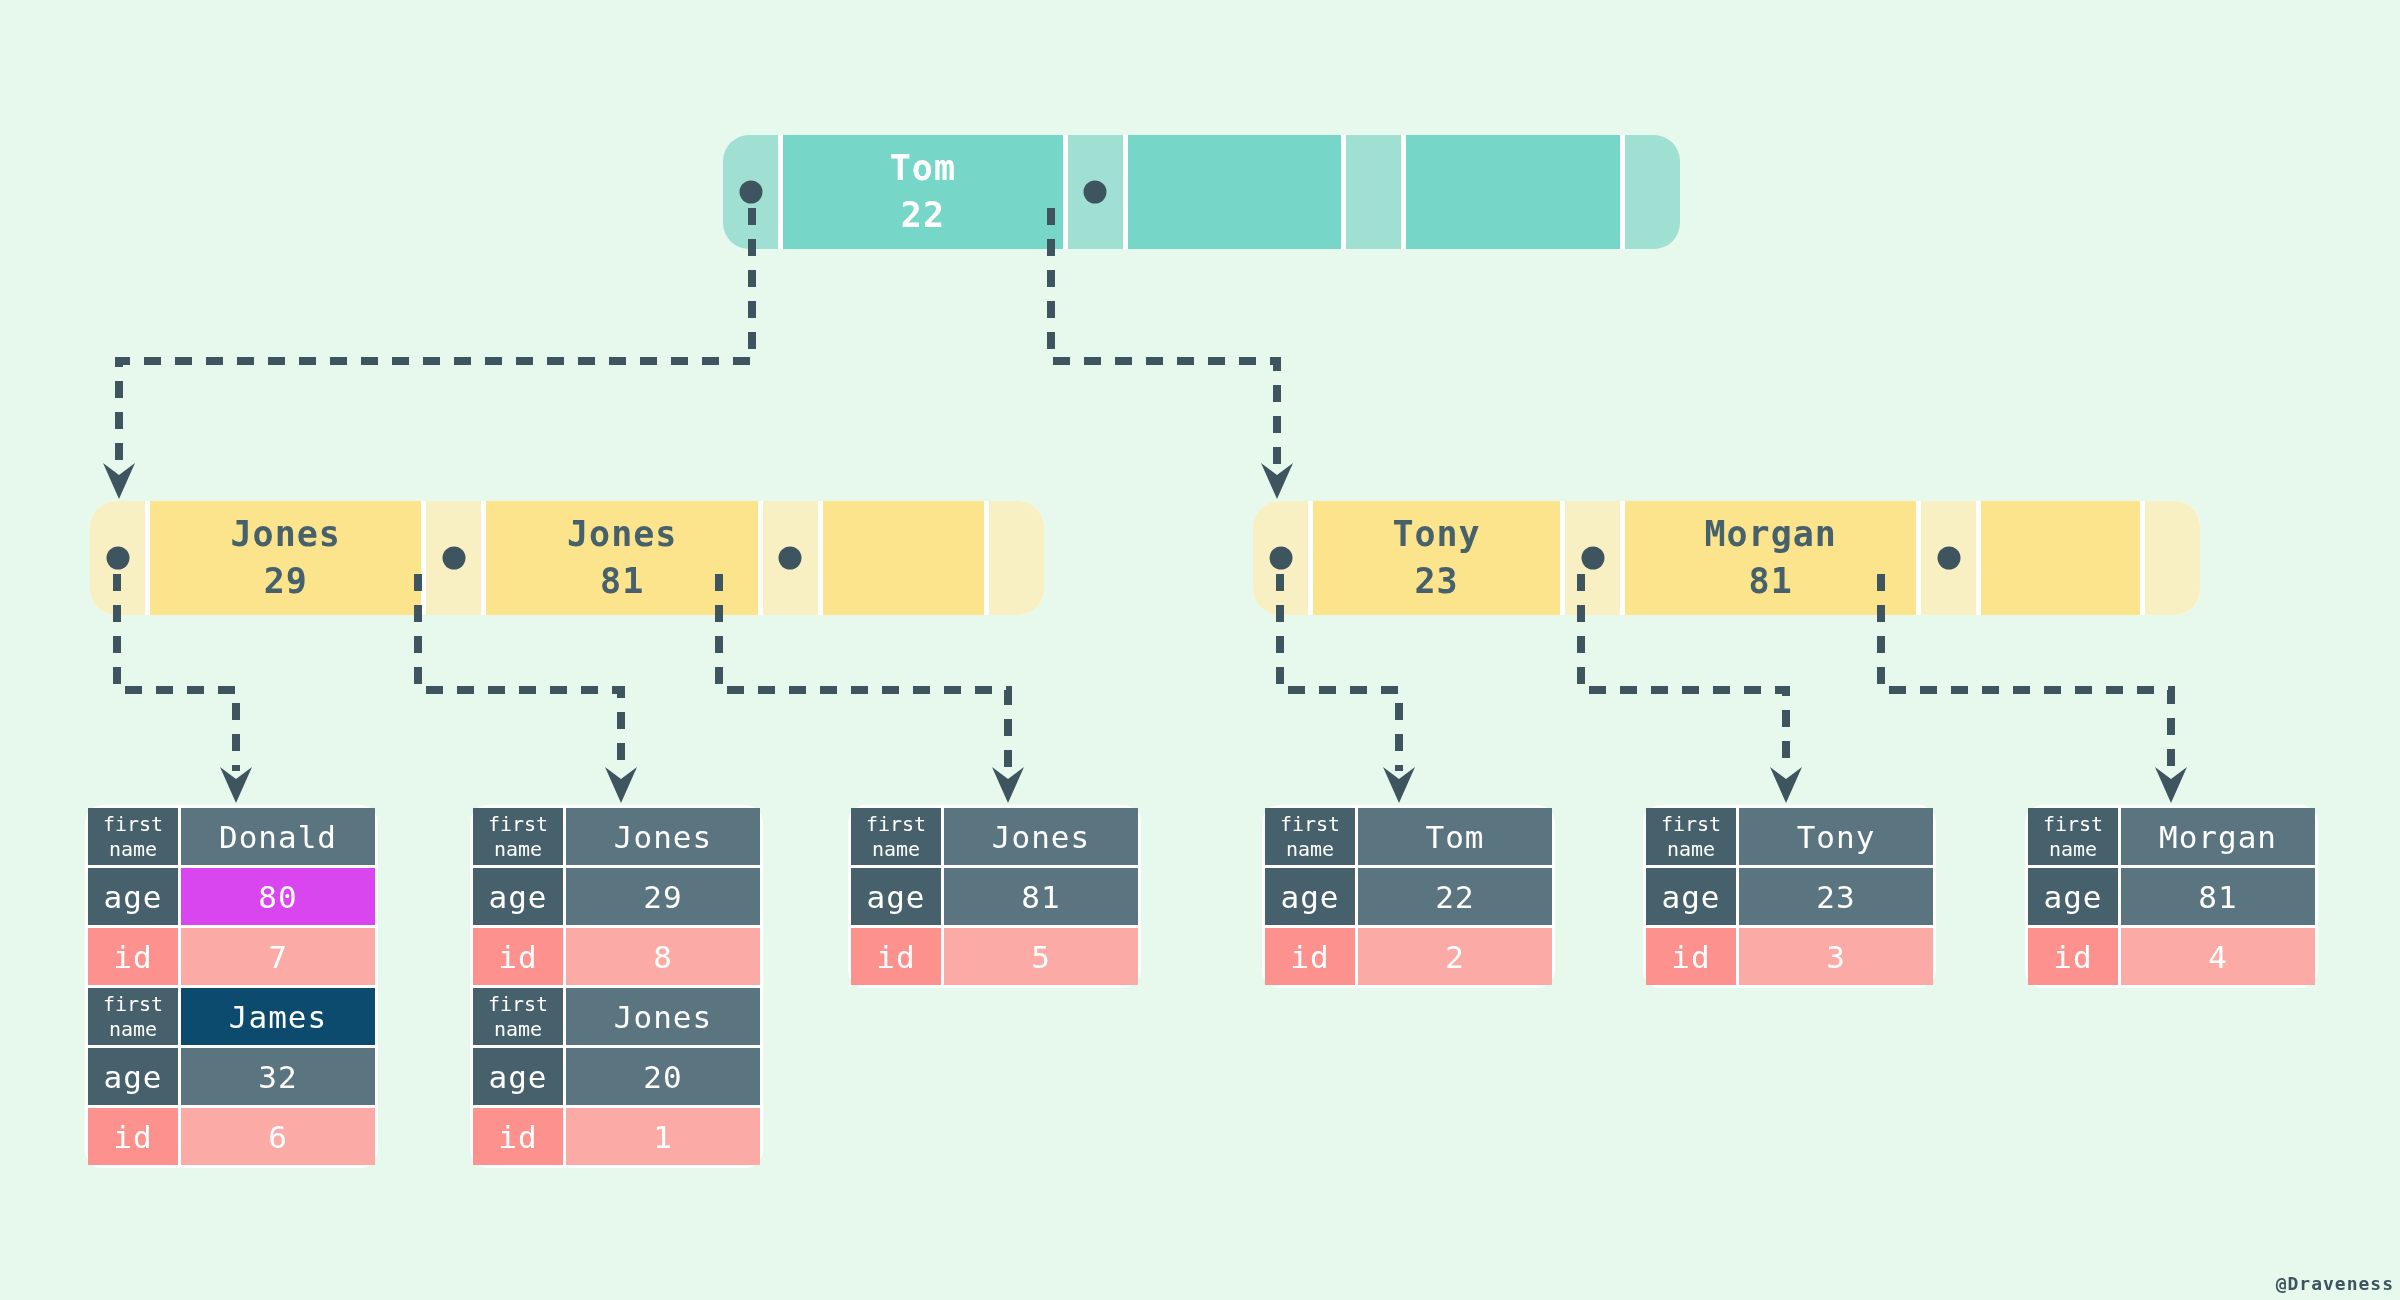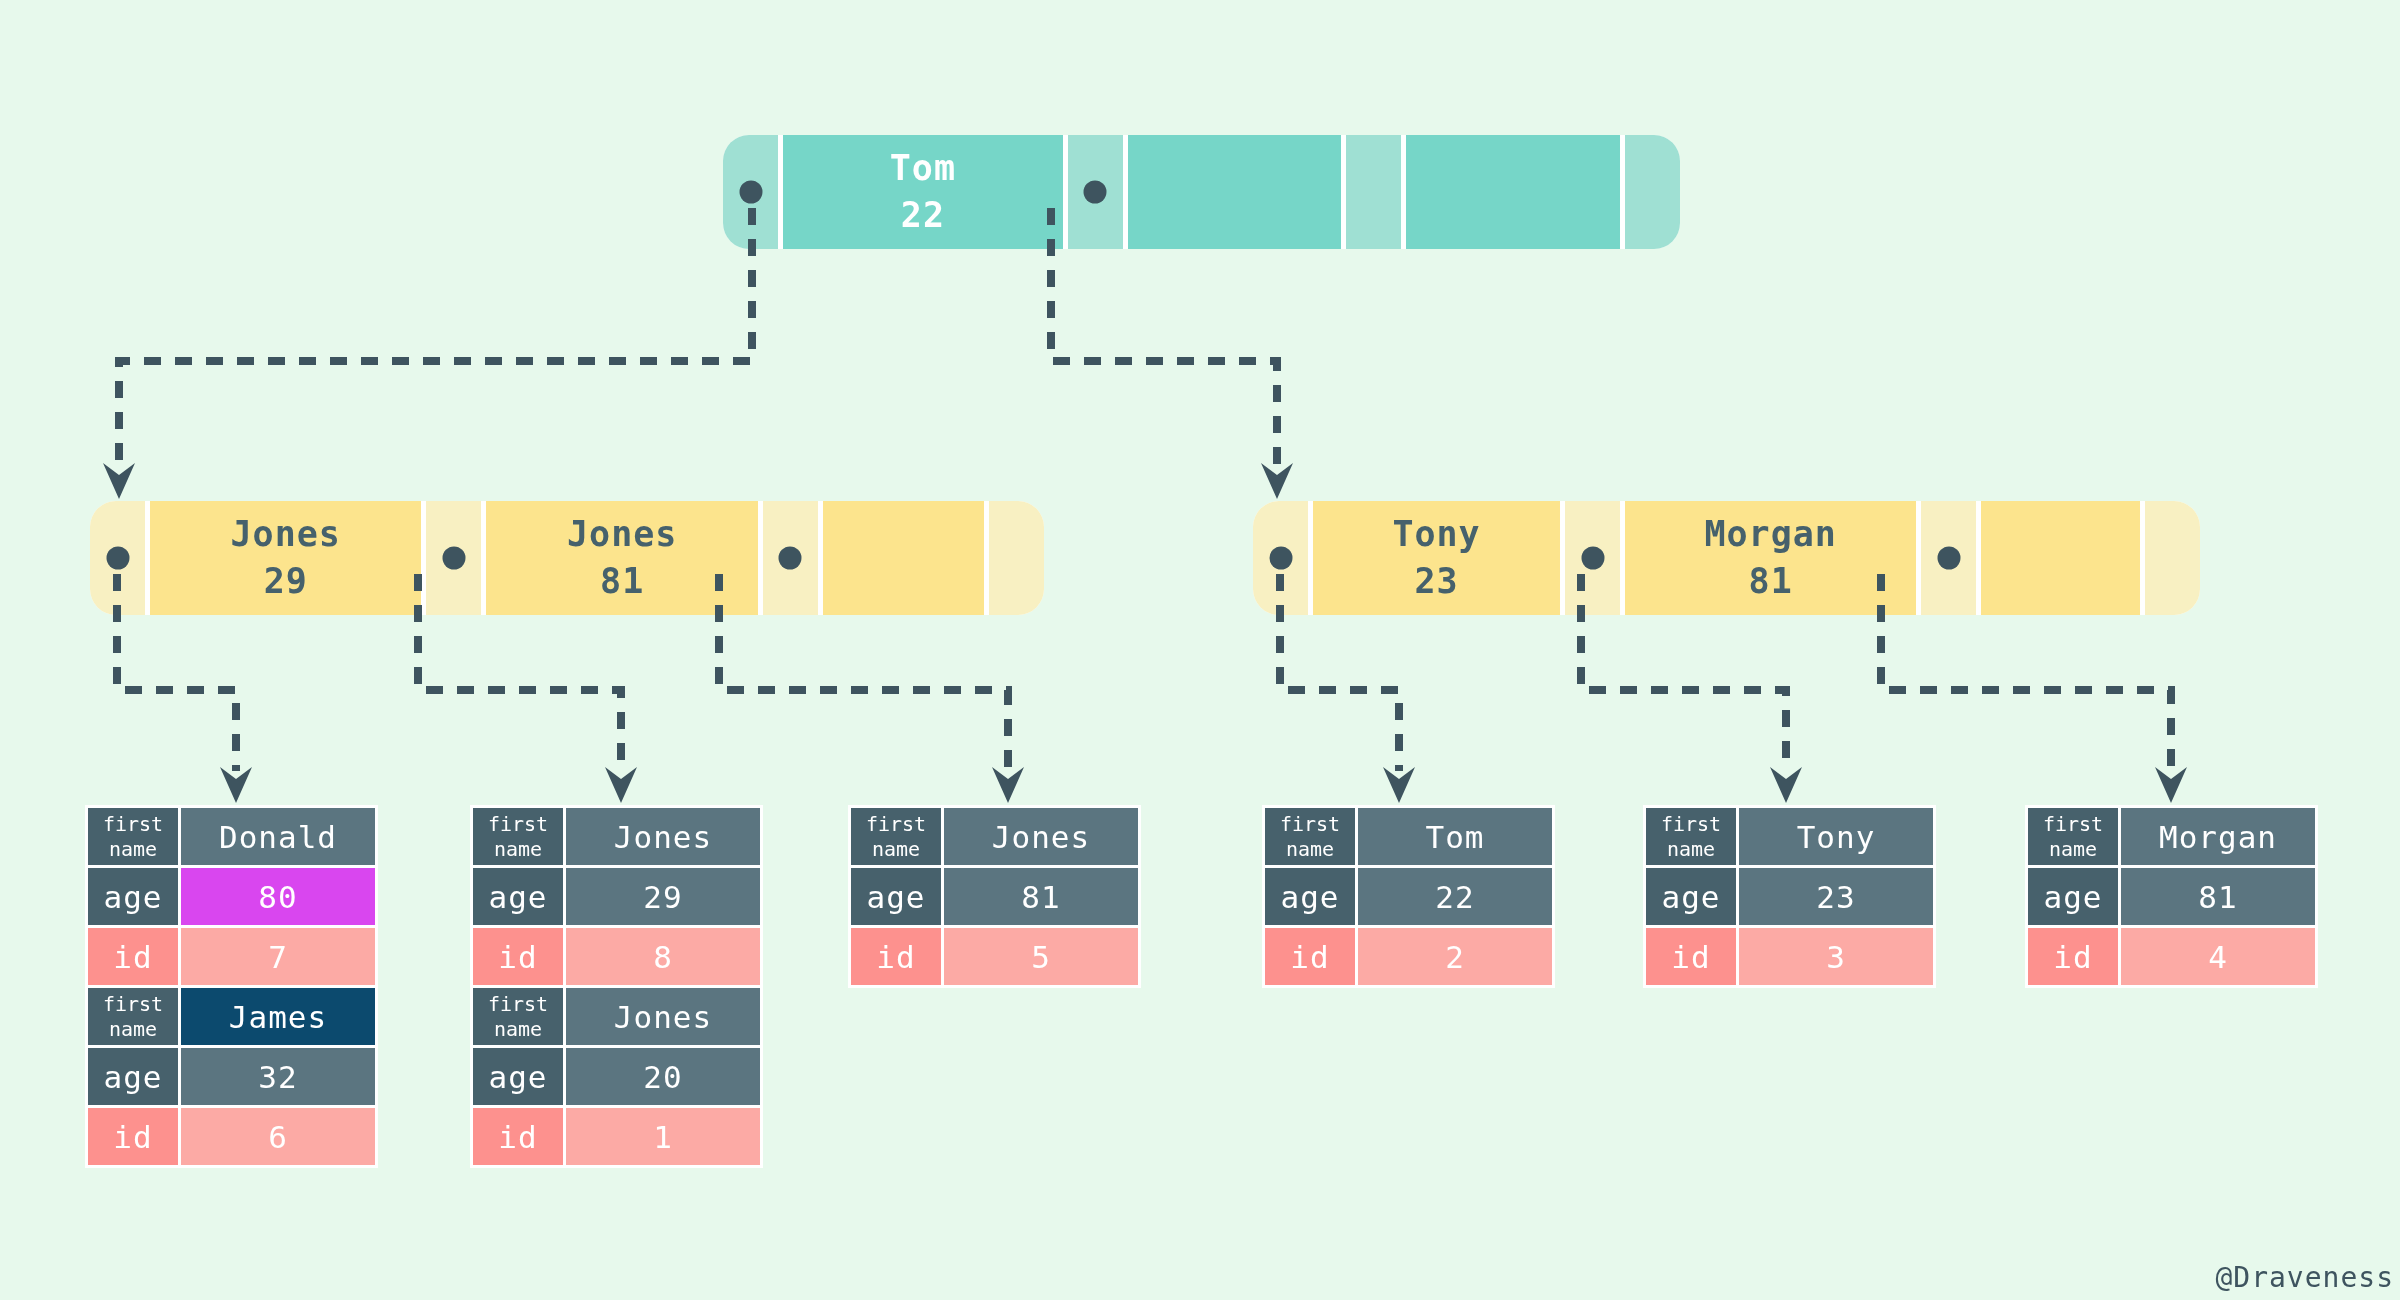--- a/index.html
+++ b/index.html
@@ -18,32 +18,32 @@
     justify-content:center;font-size:35px;font-weight:600;line-height:1.35;
     letter-spacing:1px;
   }
   .dot{
     position:absolute;left:50%;top:50%;transform:translate(-50%,-50%);
     width:23px;height:23px;border-radius:50%;
   }
   
   .rec-table{
     position:absolute;display:grid;grid-template-columns:90px 194px;
-    grid-auto-rows:57px;gap:3px;background:#ffffff;padding:3px;
+    grid-auto-rows:57px;gap:3px;background:#ffffff;padding:3px;border-radius:18px;
   }
   .cell{
     display:flex;align-items:center;justify-content:center;
     color:#ffffff;font-size:31px;letter-spacing:1px;
   }
   .cell.lbl-first{font-size:20px;line-height:1.25;text-align:center;letter-spacing:0;}
   
   svg.connectors{position:absolute;left:0;top:0;z-index:5;pointer-events:none;}
   
   .watermark{
-    position:absolute;right:6px;bottom:6px;font-size:28px;font-weight:normal;
+    position:absolute;right:6px;bottom:6px;font-size:18px;font-weight:bold;
     letter-spacing:1px;
     padding-left:36px;
   }
 </style>
 </head>
 <body>
 
 <div class="canvas" id="canvas" style="background: rgb(231, 249, 236);">
   <svg class="connectors" id="connectors" width="2400" height="1300">
       <path d="M 752 208 V 361 H 119 V 467" fill="none" stroke="#3e545f" stroke-width="8" stroke-dasharray="17 14"></path>

